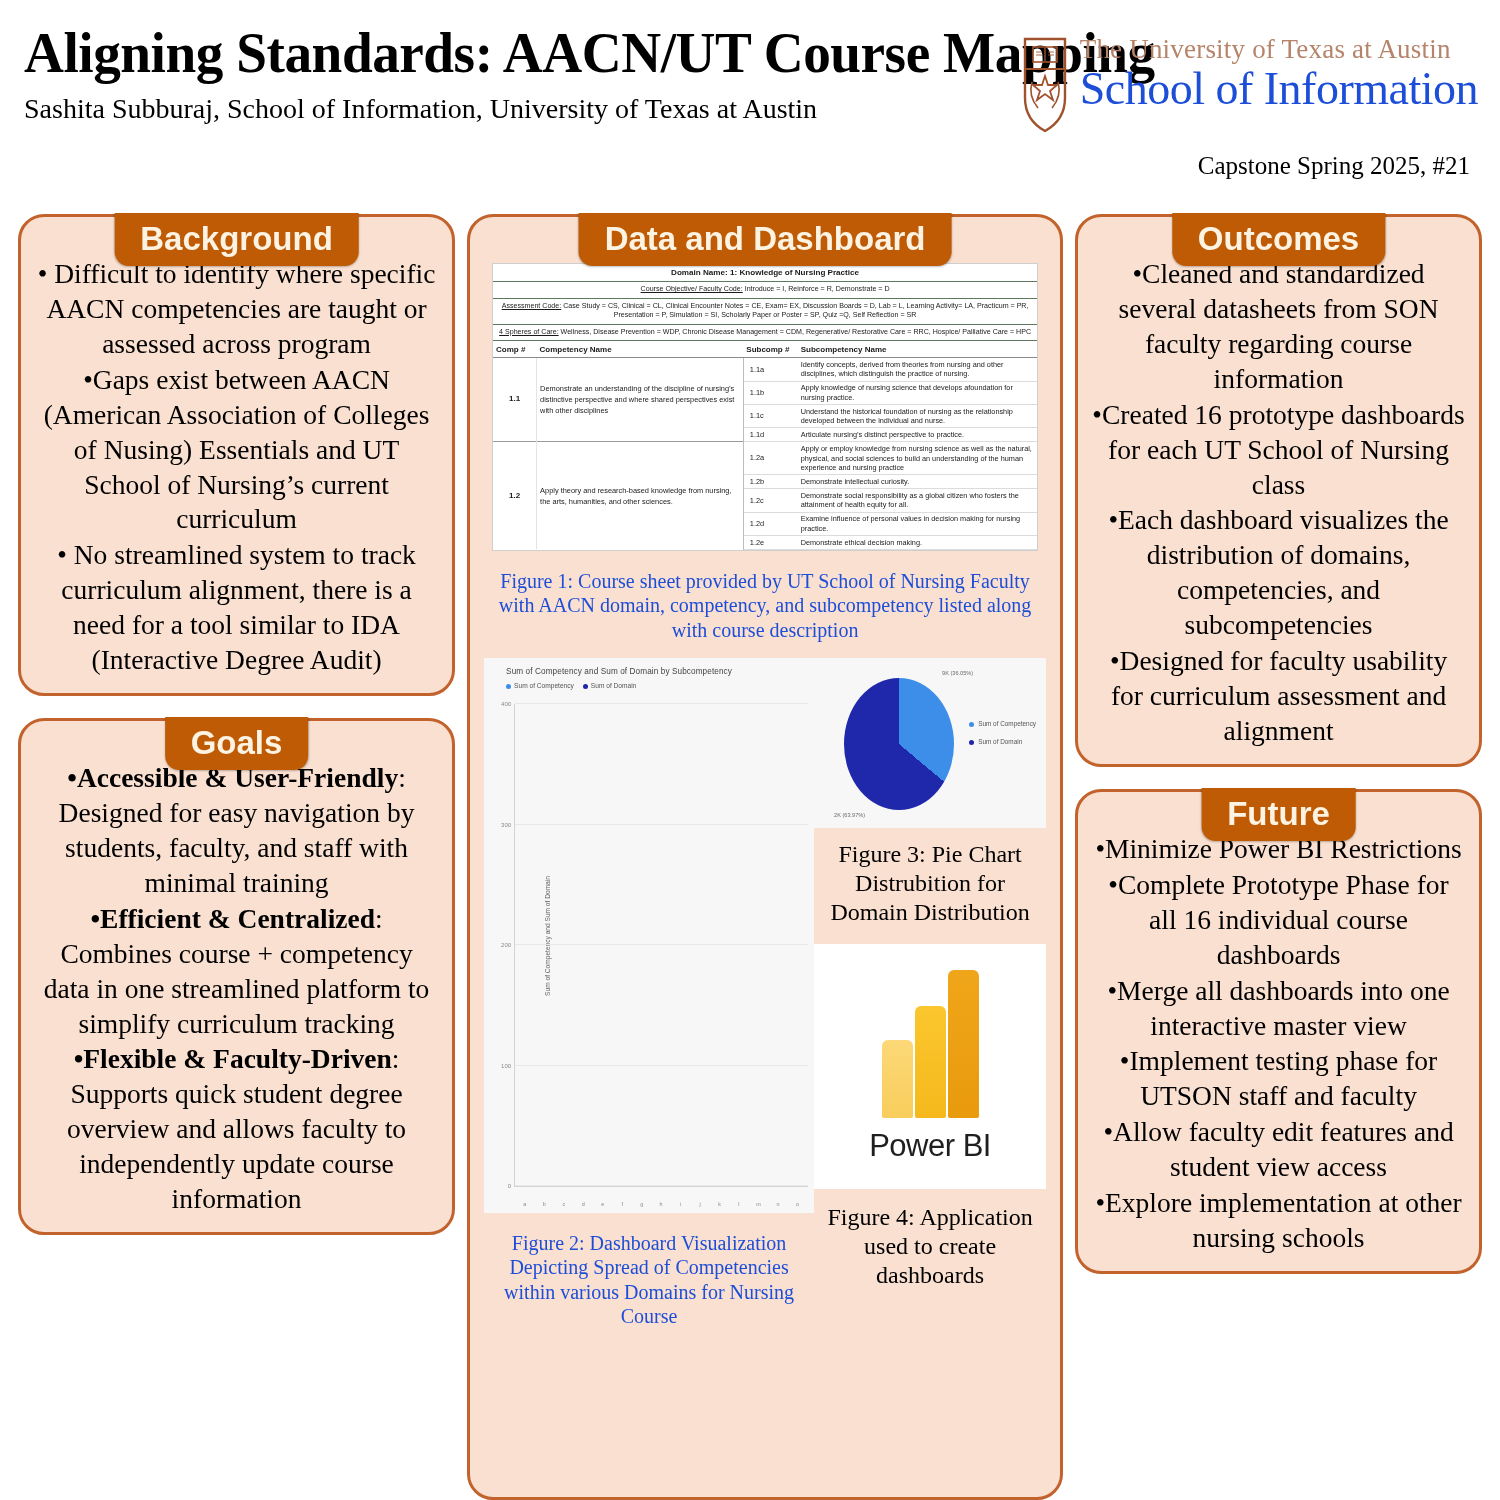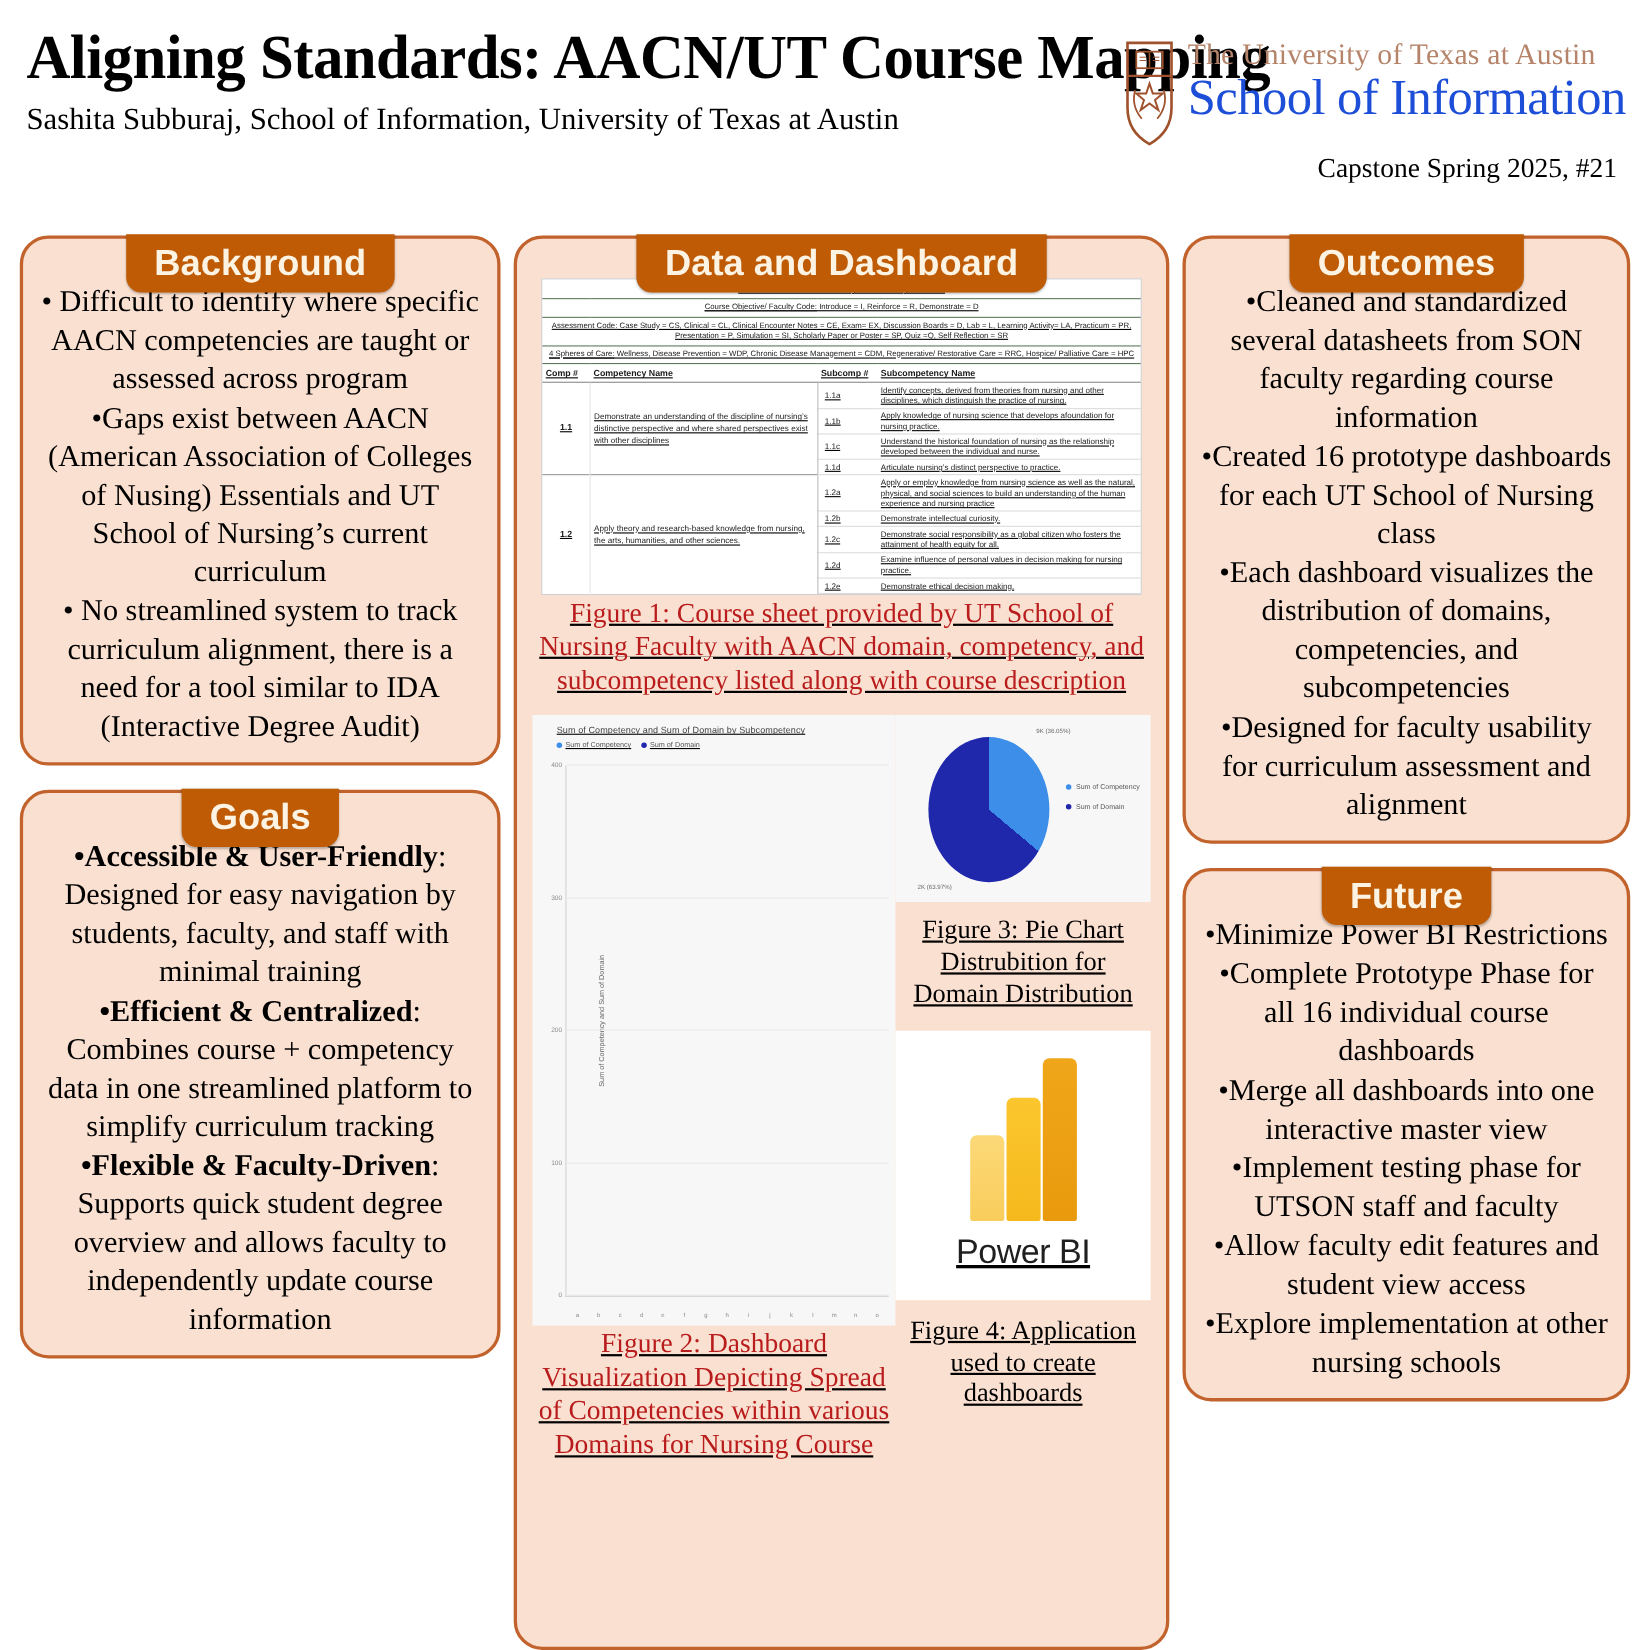--- a/index.html
+++ b/index.html
@@ -44,20 +44,21 @@
     white-space: nowrap;
   }
 
   .logo-block {
     position: absolute;
     right: 22px;
     top: 36px;
     display: flex;
     flex-direction: column;
     align-items: flex-end;
+    gap: 12px;
   }
   .logo-row { display: flex; align-items: flex-start; }
   .ut-shield { width: 46px; height: 98px; flex: 0 0 46px; margin-right: 12px; }
   .logo-text { display: flex; flex-direction: column; align-items: flex-start; }
   .logo-univ {
     font-size: 27px;
     color: #b5846a;
     letter-spacing: 0.2px;
     line-height: 1;
     white-space: nowrap;
@@ -124,21 +125,21 @@
   .bullet-list li {
     font-size: 27.5px;
     line-height: 1.27;
     color: #000;
     text-align: center;
     margin-bottom: 1px;
   }
   .bullet-list li b { font-weight: bold; }
 
   
-  .panel-mid { padding: 32px 14px 16px 14px; text-decoration: underline; }
+  .panel-mid { padding: 42px 14px 16px 14px; }
 
   .figure1-wrap {
     width: 546px;
     margin: 4px auto 0 auto;
     background: #ffffff;
     border: 1px solid #cfcfcf;
   }
   table.course-sheet {
     width: 100%;
     border-collapse: collapse;
@@ -178,25 +179,25 @@
   }
   .cs-body td.compname {
     vertical-align: middle; line-height: 1.5; font-size: 7.4px;
     border-right: 0.8px solid #bdbdbd; padding-right: 8px; border-bottom: none;
   }
   .cs-body td.subnum { font-size: 7.4px; vertical-align: middle; padding-left: 6px; }
   .cs-body td.subname { font-size: 7.3px; padding-right: 4px; }
   .grp-sep td { border-top: 1.4px solid #9a9a9a; }
 
   .fig-caption {
-    font-size: 25px;
+    font-size: 20px;
     line-height: 1.22;
     text-align: center;
-    color: #b91c1c;
-    margin-top: 2px;
+    color: #1d4ed8;
+    margin-top: 18px;
   }
 
   .viz-row { display: flex; margin-top: 16px; }
   .viz-left { width: 330px; }
   .viz-right { width: 232px; display: flex; flex-direction: column; }
 
   
   .barchart-box {
     background: #f7f7f7;
     width: 330px;

